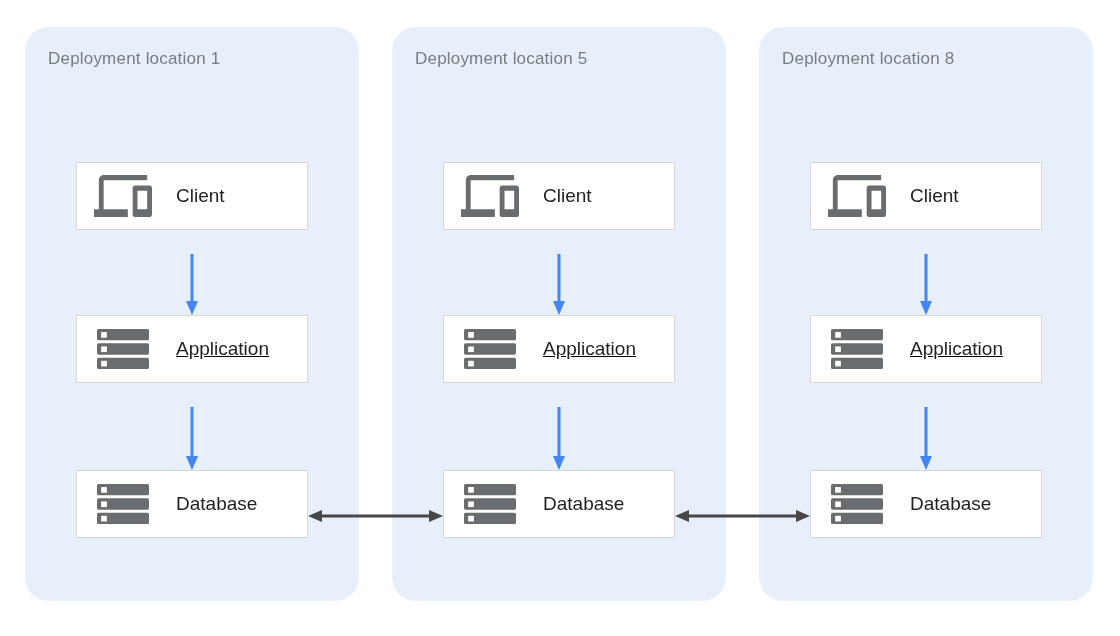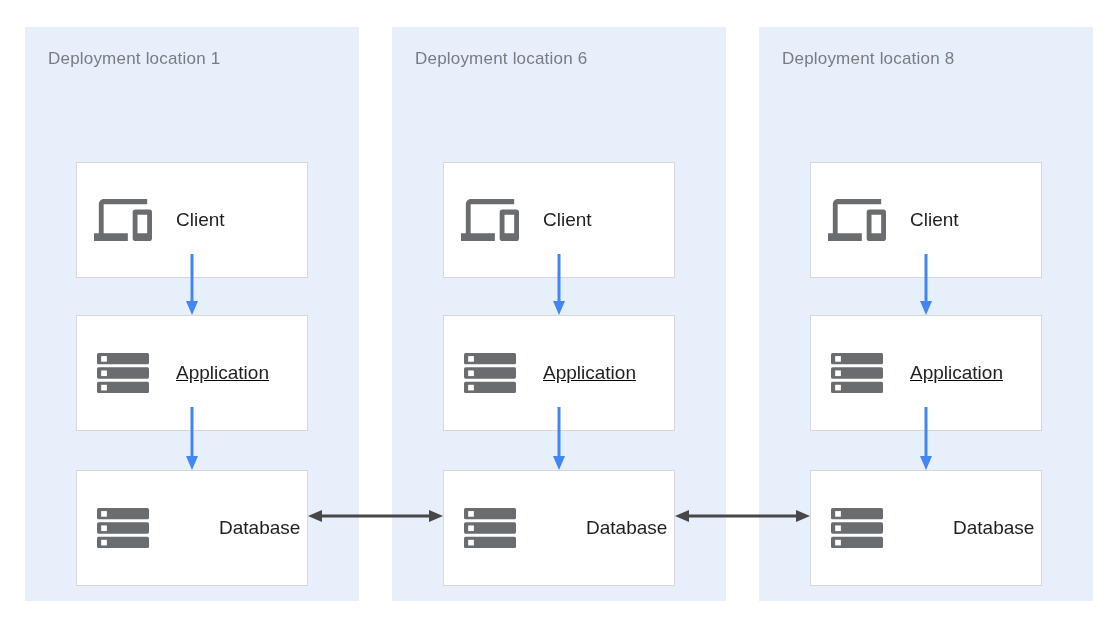--- a/index.html
+++ b/index.html
@@ -12,32 +12,32 @@
     --icon:#6a6d70;
     --flow-arrow:#4285f4;
     --sync-arrow:#474747;
   }
   *{margin:0;padding:0;box-sizing:border-box;}
   html,body{width:1120px;height:636px;background:var(--canvas-bg);}
   body{font-family:"Liberation Sans","DejaVu Sans",sans-serif;position:relative;overflow:hidden;}
 
   .canvas{position:absolute;left:0;top:0;width:1120px;height:636px;background:var(--canvas-bg);}
 
-  .panel{position:absolute;top:27px;width:334px;height:574px;background:var(--panel-bg);}
+  .panel{position:absolute;top:27px;width:334px;height:574px;background:var(--panel-bg);border-radius:24px;}
   .panel-title{position:absolute;left:23px;top:22px;font-size:17px;color:var(--title-text);letter-spacing:.2px;}
 
-  .node{position:absolute;left:51px;width:232px;height:116px;background:var(--box-bg);
+  .node{position:absolute;left:51px;width:232px;height:68px;background:var(--box-bg);
         border:1px solid var(--box-border);display:flex;align-items:center;padding-left:17px;}
   .node .icon{width:58px;flex:none;display:flex;justify-content:center;align-items:center;color:var(--icon);}
   .node .icon svg{display:block;}
   .node .node-label{margin-left:24px;font-size:19px;color:var(--label-text);}
 
   .row-client{top:135px;}
   .row-app{top:288px;text-decoration:underline;}
-  .row-db{top:443px;gap:43px;}
+  .row-db{top:443px;}
 
   
   .varrow{position:absolute;left:161px;width:12px;}
   .varrow .stem{position:absolute;left:50%;transform:translateX(-50%);top:0;bottom:12px;width:3px;background:var(--flow-arrow);}
   .varrow .head{position:absolute;bottom:0;left:50%;transform:translateX(-50%);width:0;height:0;
                 border-left:6.5px solid transparent;border-right:6.5px solid transparent;
                 border-top:14px solid var(--flow-arrow);}
   .va1{top:227px;height:61px;}
   .va2{top:380px;height:63px;}
 
@@ -105,21 +105,21 @@
       <span class="icon">
         <svg width="52" height="40" viewBox="0 0 50 39" preserveAspectRatio="none" fill="currentColor">
             <use href="#icon-server-stack"></use>
           </svg>
       </span>
       <span class="node-label">Database</span>
     </div>
   </section>
 
   <section class="panel" style="left:392px">
-    <div class="panel-title">Deployment location 6</div>
+    <div class="panel-title">Deployment location 5</div>
 
     <div class="node row-client">
       <span class="icon">
         <svg width="58" height="42" viewBox="0 4 24 16" preserveAspectRatio="none" fill="currentColor">
             <use href="#icon-devices"></use>
           </svg>
       </span>
       <span class="node-label">Client</span>
     </div>
 

